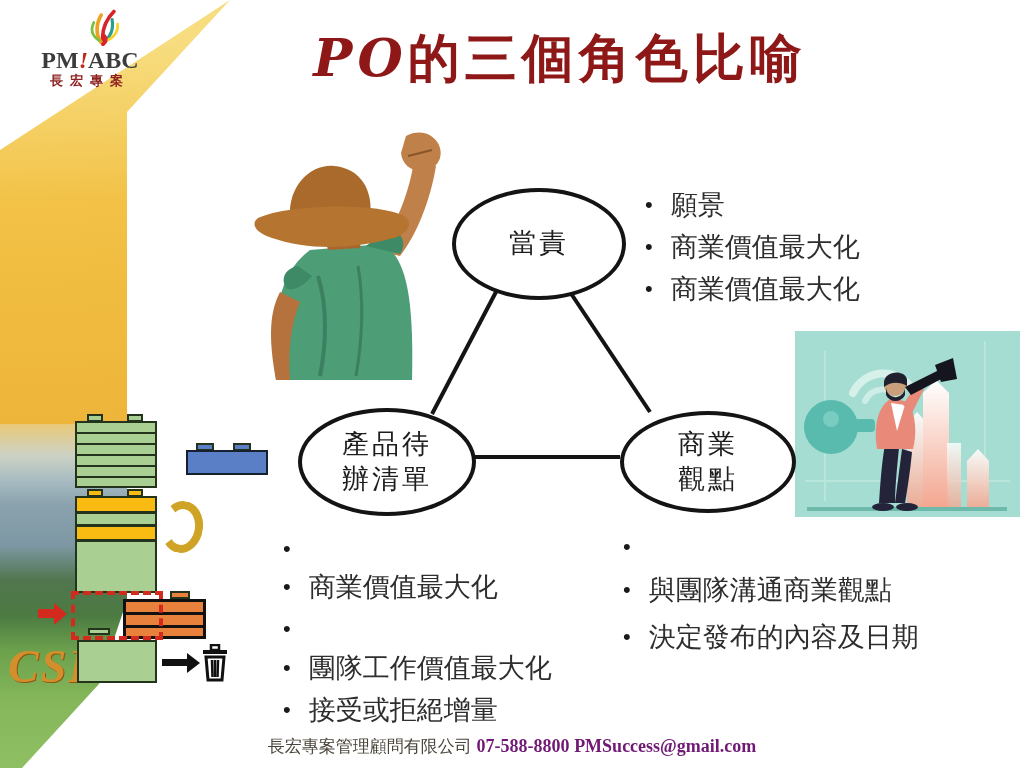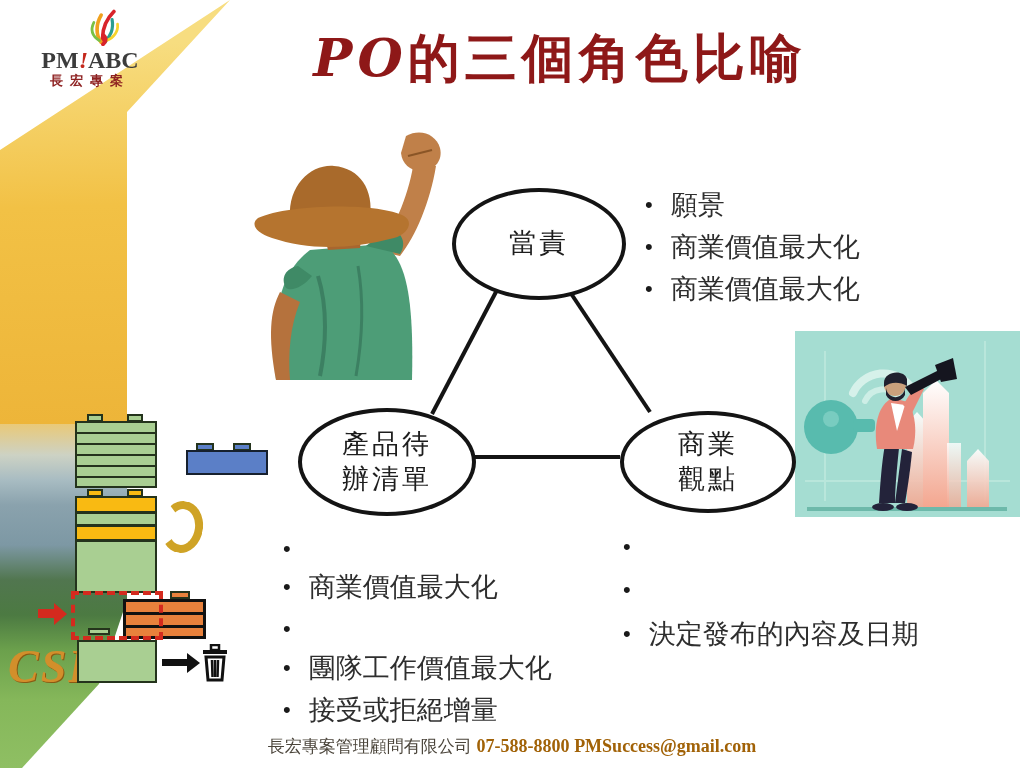--- a/index.html
+++ b/index.html
@@ -85,21 +85,21 @@
   .arrow-red .bar{width:16px;}
   .arrow-red .head{left:16px;}
   .arrow-black{left:162px;top:653px;width:38px;height:20px;}
   .arrow-black .bar{background:#111;width:25px;height:7px;}
   .arrow-black .head{left:25px;border-left-color:#111;border-top-width:10px;border-bottom-width:10px;}
   .trash{position:absolute;left:201px;top:644px;}
 
   
   .footer{position:absolute;left:0;right:0;top:735px;z-index:5;text-align:center;
     font-size:17px;color:#4a443a;}
-  .footer .contact{font-family:"Liberation Serif","DejaVu Serif",serif;color:#a16207;
+  .footer .contact{font-family:"Liberation Serif","DejaVu Serif",serif;color:#701a75;
     font-weight:bold;font-size:18px;}
 </style>
 </head>
 <body>
 
 <div class="slide">
 
   <div class="yellow-shape"></div>
   <div class="photo-shape"></div>
   <div class="csp-label">CSP</div>
@@ -186,20 +186,21 @@
         <span class="blt">•</span>
         <span class="txt">接受或拒絕增量</span>
       </li>
     </ul>
   <ul class="blist list-business">
       <li>
         <span class="blt">•</span>
       </li>
       <li>
         <span class="blt">•</span>
+        <span class="txt">與團隊溝通商業觀點</span>
       </li>
       <li>
         <span class="blt">•</span>
         <span class="txt">決定發布的內容及日期</span>
       </li>
     </ul>
 
   <div class="lego">
     <div class="stud b-green" style="left:87px;top:414px;width:16px;"></div>
     <div class="stud b-green" style="left:127px;top:414px;width:16px;"></div>

